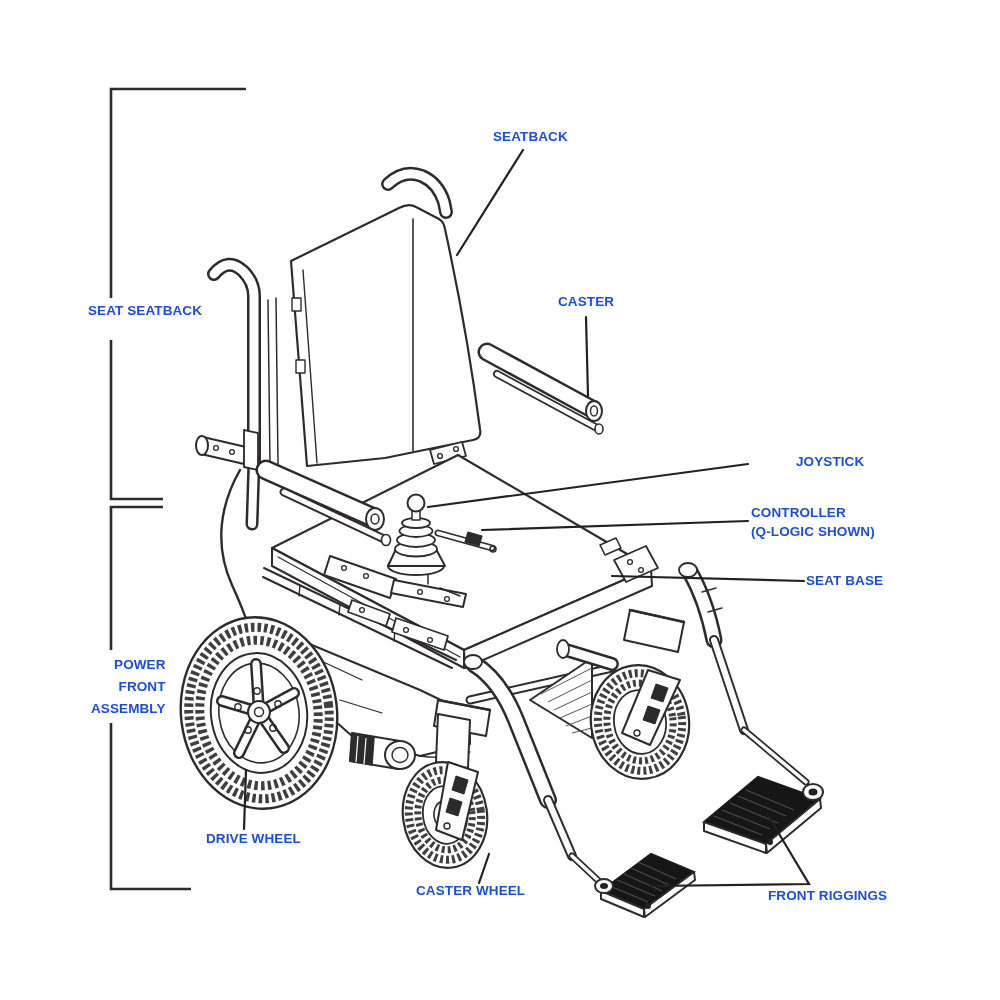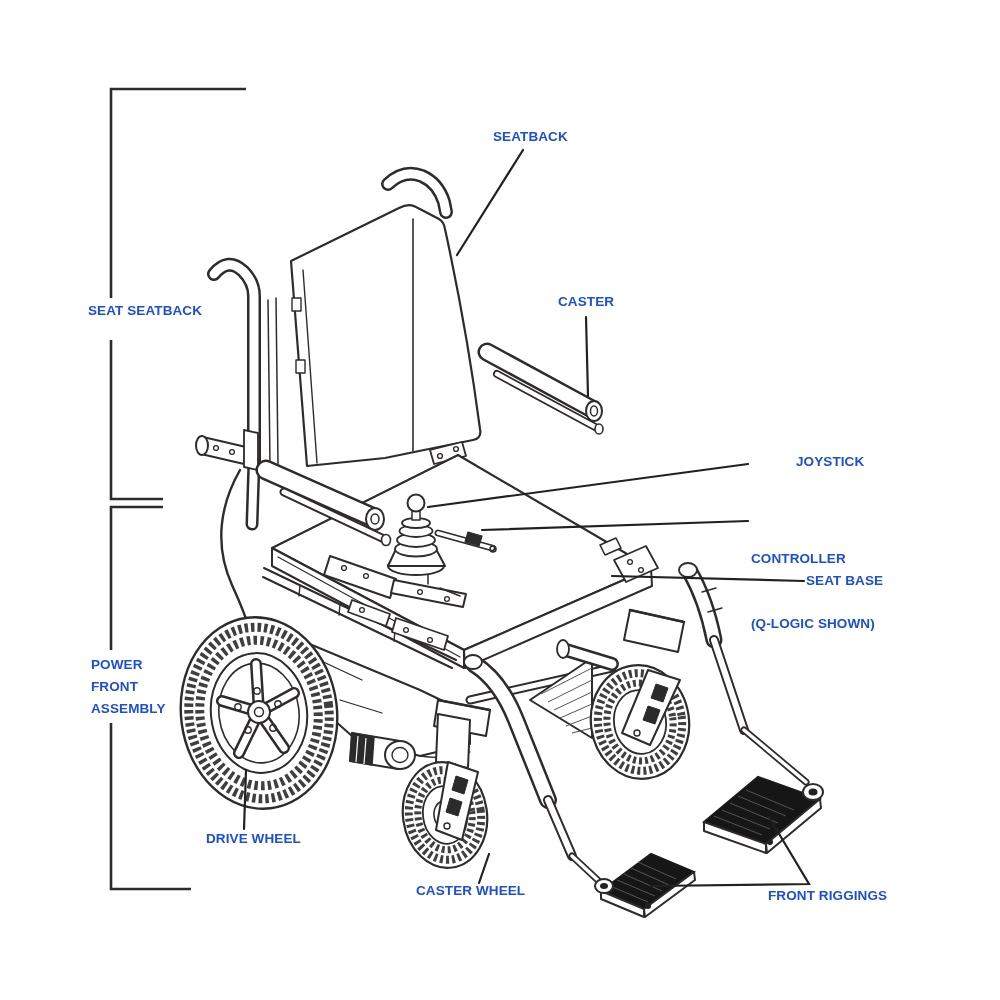--- a/index.html
+++ b/index.html
@@ -2,22 +2,22 @@
 <html><head>
 <meta charset="utf-8">
 <style>
   html,body{margin:0;padding:0;background:#fff;}
   .canvas{position:relative;width:1000px;height:1000px;background:#fff;overflow:hidden;
           font-family:"Liberation Sans",sans-serif;}
   svg{position:absolute;left:0;top:0;}
   .lbl{position:absolute;font:700 13.5px "Liberation Sans",sans-serif;color:#1d4ed8;
        letter-spacing:.1px;white-space:nowrap;}
   .lbl span{display:block;}
-  .lh22 span{line-height:22px;}
-  .lh19 span{line-height:19px;margin-top:46px;}
+  .lh22 span{line-height:22px;text-align:right;}
+  .lh19 span{line-height:19px;}
   
   .ln{stroke:#2f2b2b;fill:none;stroke-linecap:round;stroke-linejoin:round;}
   .fw{fill:#ffffff;stroke:#2f2b2b;stroke-linejoin:round;}
   .tb{stroke:#2f2b2b;fill:none;stroke-linecap:round;}
   .tw{stroke:#ffffff;fill:none;stroke-linecap:round;}
   .dk{fill:#2b2b2b;stroke:#2f2b2b;stroke-linejoin:round;}
   .lead{stroke:#232020;stroke-width:2.2;fill:none;stroke-linecap:round;}
   .brk{stroke:#2f2b2b;stroke-width:2.6;fill:none;stroke-linecap:butt;}
   .hatch{stroke:#555;stroke-width:1;fill:none;}
 </style>

